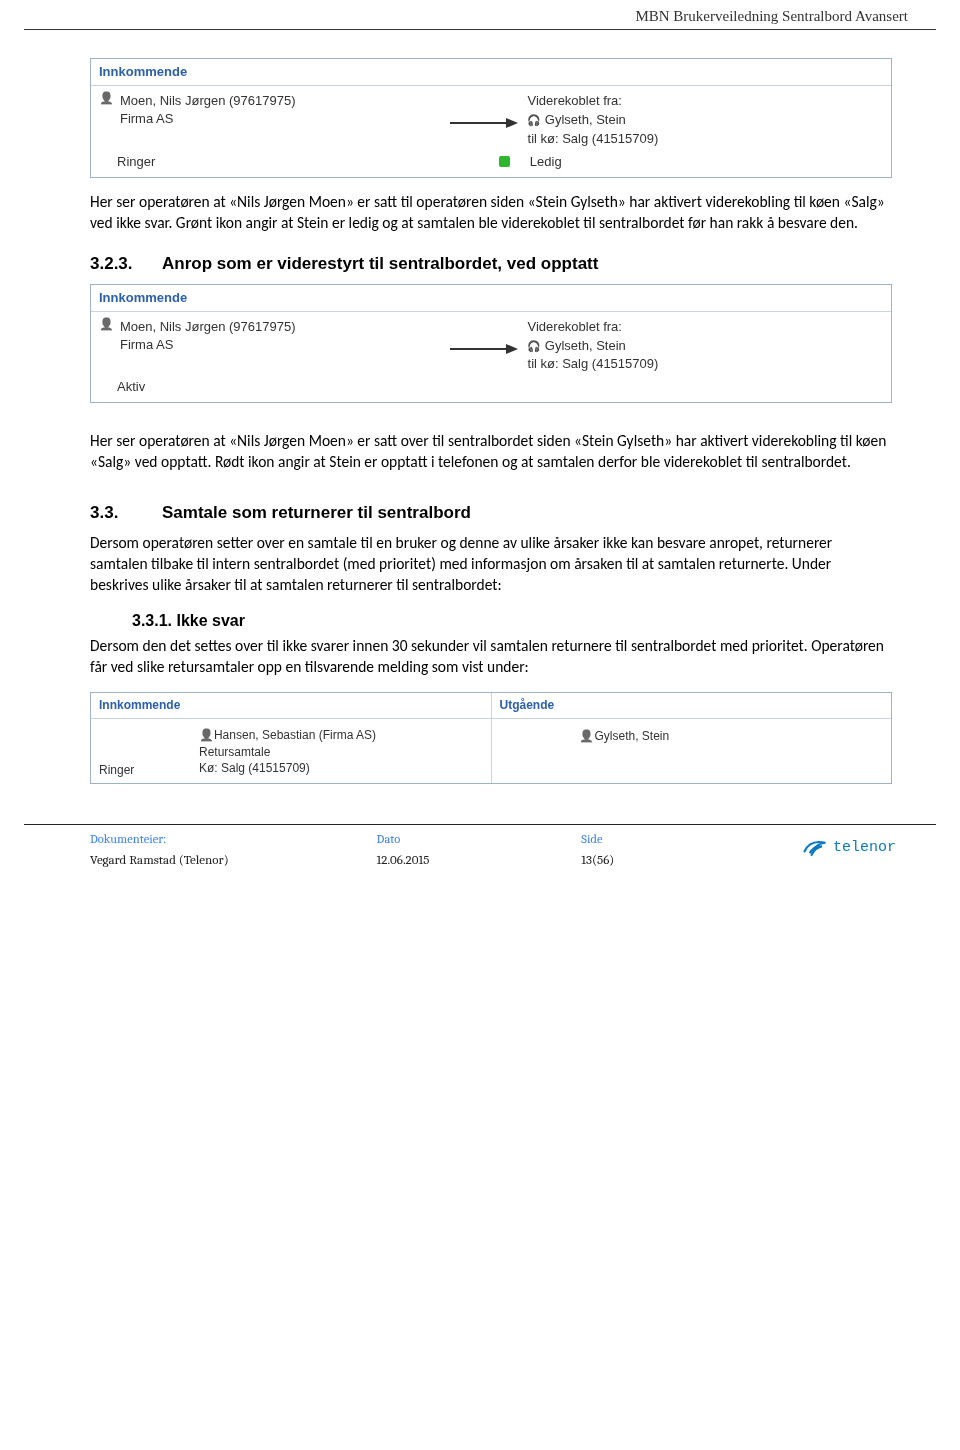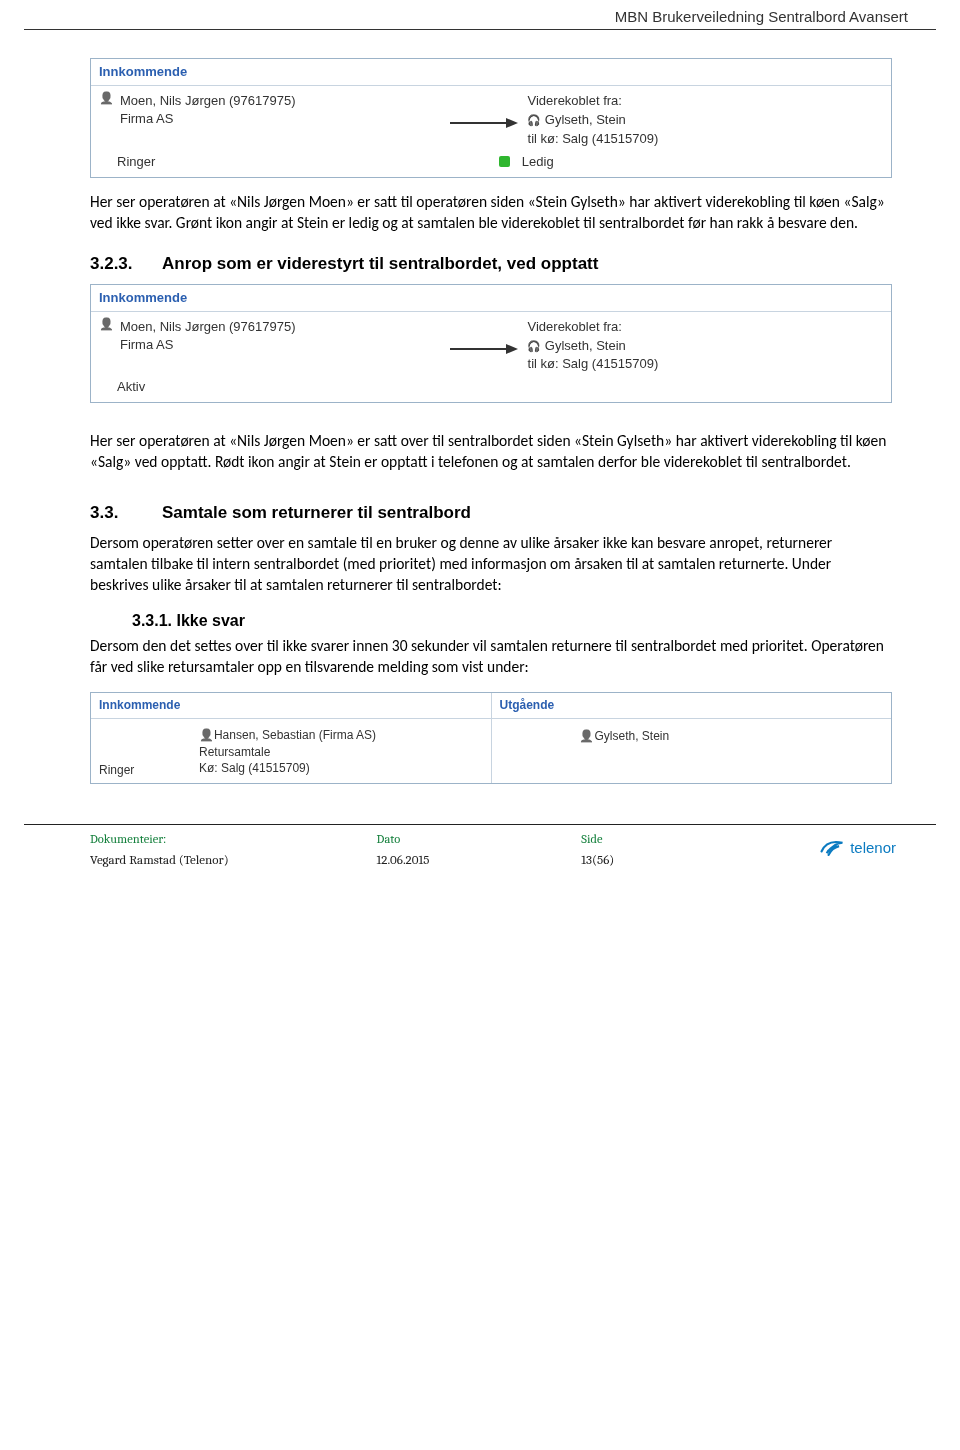--- a/index.html
+++ b/index.html
@@ -8,21 +8,21 @@
     background: #fff;
     color: #000;
     width: 960px;
     margin: 0 auto;
     font-size: 15px;
     line-height: 1.4;
   }
   .page-header {
     text-align: right;
     padding: 6px 28px 2px 28px;
-    font-family: Liberation Sans, sans-serif;
+    font-family: Liberation Serif, serif;
     color: #333;
     font-size: 15px;
     border-bottom: 1px solid #333;
     margin: 0 24px 8px 24px;
   }
   .content {
     padding: 20px 68px 10px 90px;
   }
   h3.section-title {
     font-family: Arial, Helvetica, sans-serif;
@@ -81,21 +81,21 @@
     display: flex;
     align-items: center;
     justify-content: center;
     padding-top: 6px;
   }
   .callbox .footer {
     display: flex;
     padding: 2px 8px 6px 8px;
   }
   .callbox .footer .fl { flex: 1; padding-left: 18px; }
-  .callbox .footer .fr { flex: 1.05; display: flex; align-items: center; gap: 12px; padding-left: 16px; }
+  .callbox .footer .fr { flex: 1.05; display: flex; align-items: center; gap: 20px; padding-left: 16px; }
   .person-icon::before {
     content: "👤";
     font-size: 12px;
     color: #888;
     filter: grayscale(1);
   }
   .person-icon { color: #888; font-size: 12px; line-height: 1; }
   .headset-icon::before {
     content: "🎧";
     font-size: 11px;
@@ -152,30 +152,30 @@
     padding: 6px 40px 18px 66px;
     font-family: Cambria, Georgia, serif;
     font-size: 13px;
     color: #444;
     align-items: center;
   }
   .pf-col1 { flex: 1.4; }
   .pf-col2 { flex: 1; }
   .pf-col3 { flex: 1; }
   .pf-logo { flex: 0 0 110px; text-align: right; }
-  .pf-label { font-size: 12.5px; color: #15803d; }
+  .pf-label { font-size: 12.5px; color: #3b82f6; }
   .pf-value { font-size: 13px; color: #222; margin-top: 2px; }
   .telenor-logo {
     display: inline-flex;
     align-items: center;
     gap: 4px;
   }
   .telenor-logo svg { width: 28px; height: 28px; }
   .telenor-logo span {
-    font-family: Liberation Sans, sans-serif;
+    font-family: Liberation Mono, monospace;
     font-size: 15px;
     color: #0b7bc1;
     font-weight: 500;
   }
 </style>
 </head>
 <body>
 
 <div class="page-header">
   <span>MBN Brukerveiledning Sentralbord Avansert</span>

